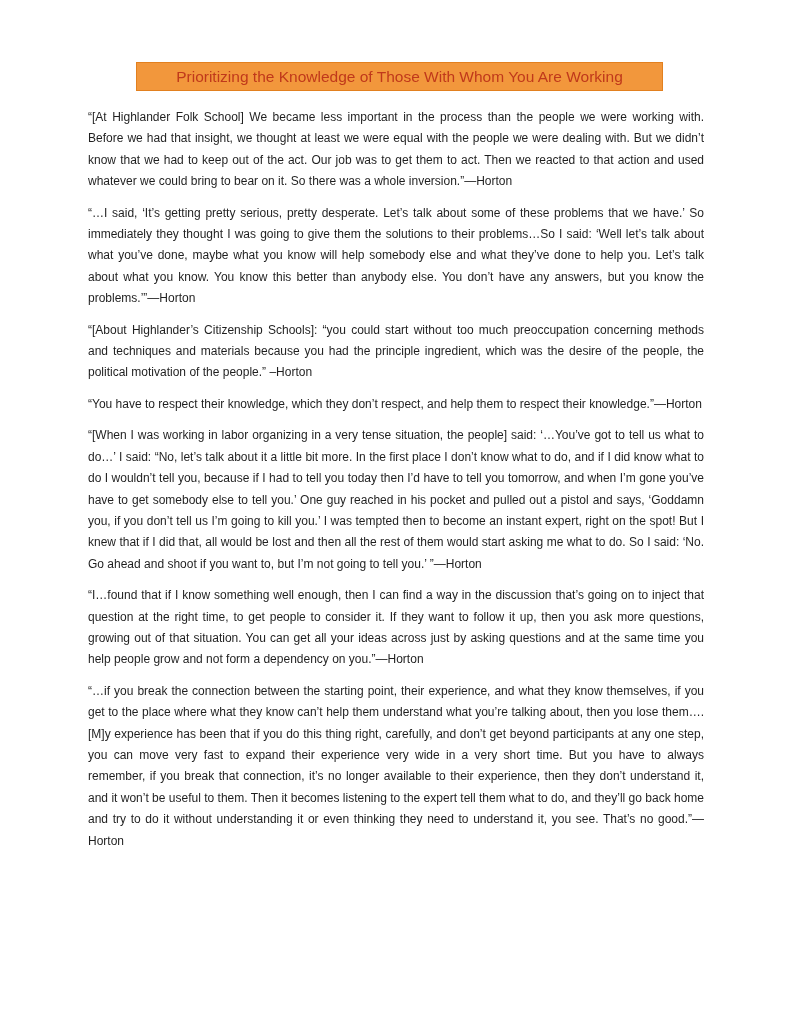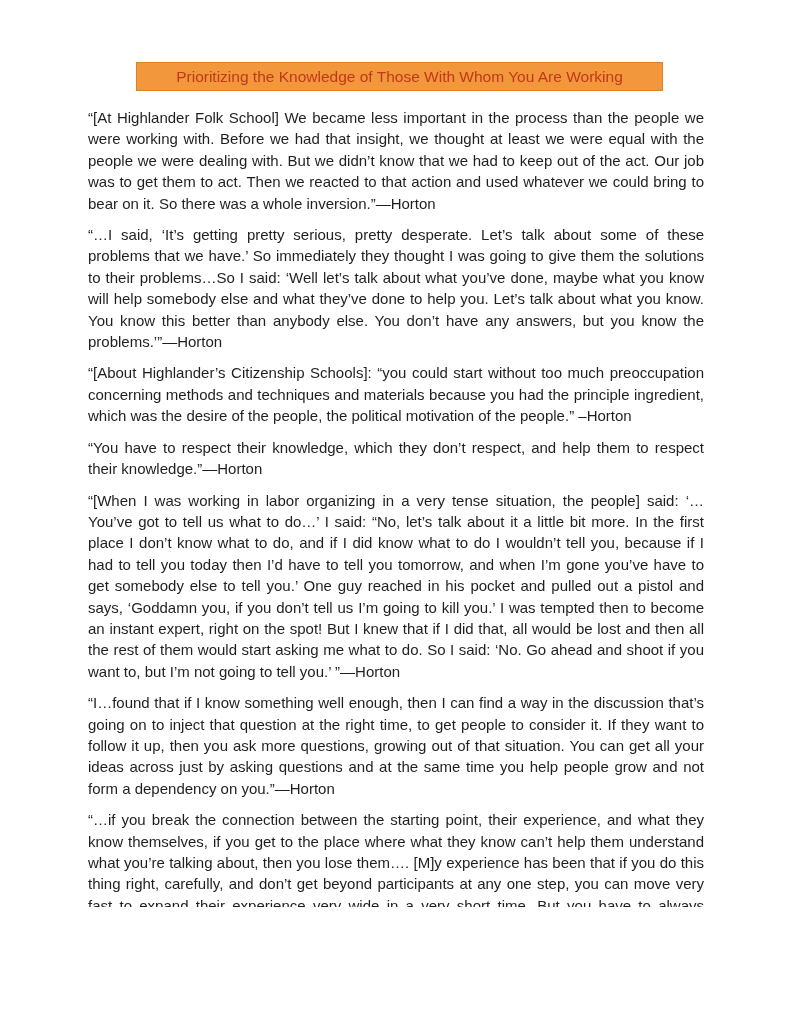--- a/index.html
+++ b/index.html
@@ -33,21 +33,21 @@
     white-space: nowrap;
   }
   .content {
     position: absolute;
     left: 88px;
     top: 107px;
     width: 616px;
   }
   .content p {
     color: #1f1f1f;
-    font-size: 15px;
+    font-size: 12px;
     line-height: 21.4px;
     text-align: justify;
     margin-bottom: 10px;
   }
   .content p:last-child { margin-bottom: 8px; }
 </style>
 </head>
 <body>
 
 <div class="page">

